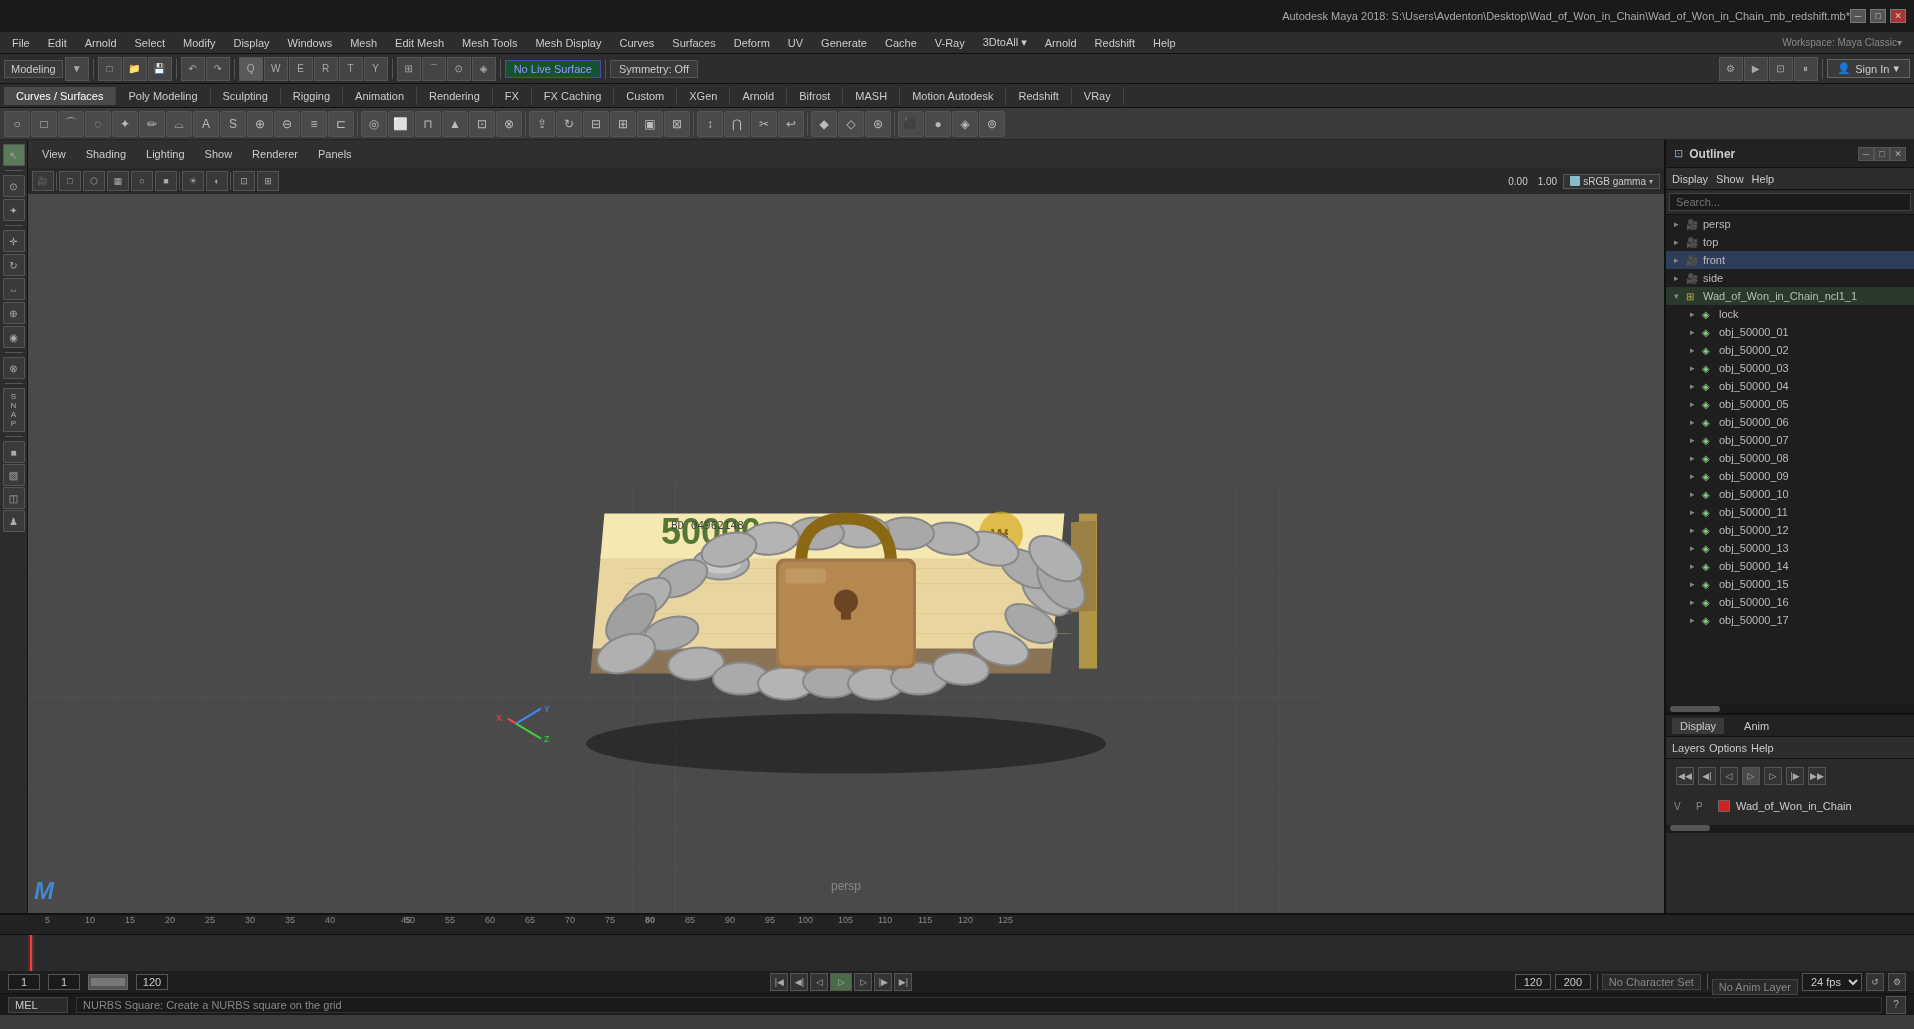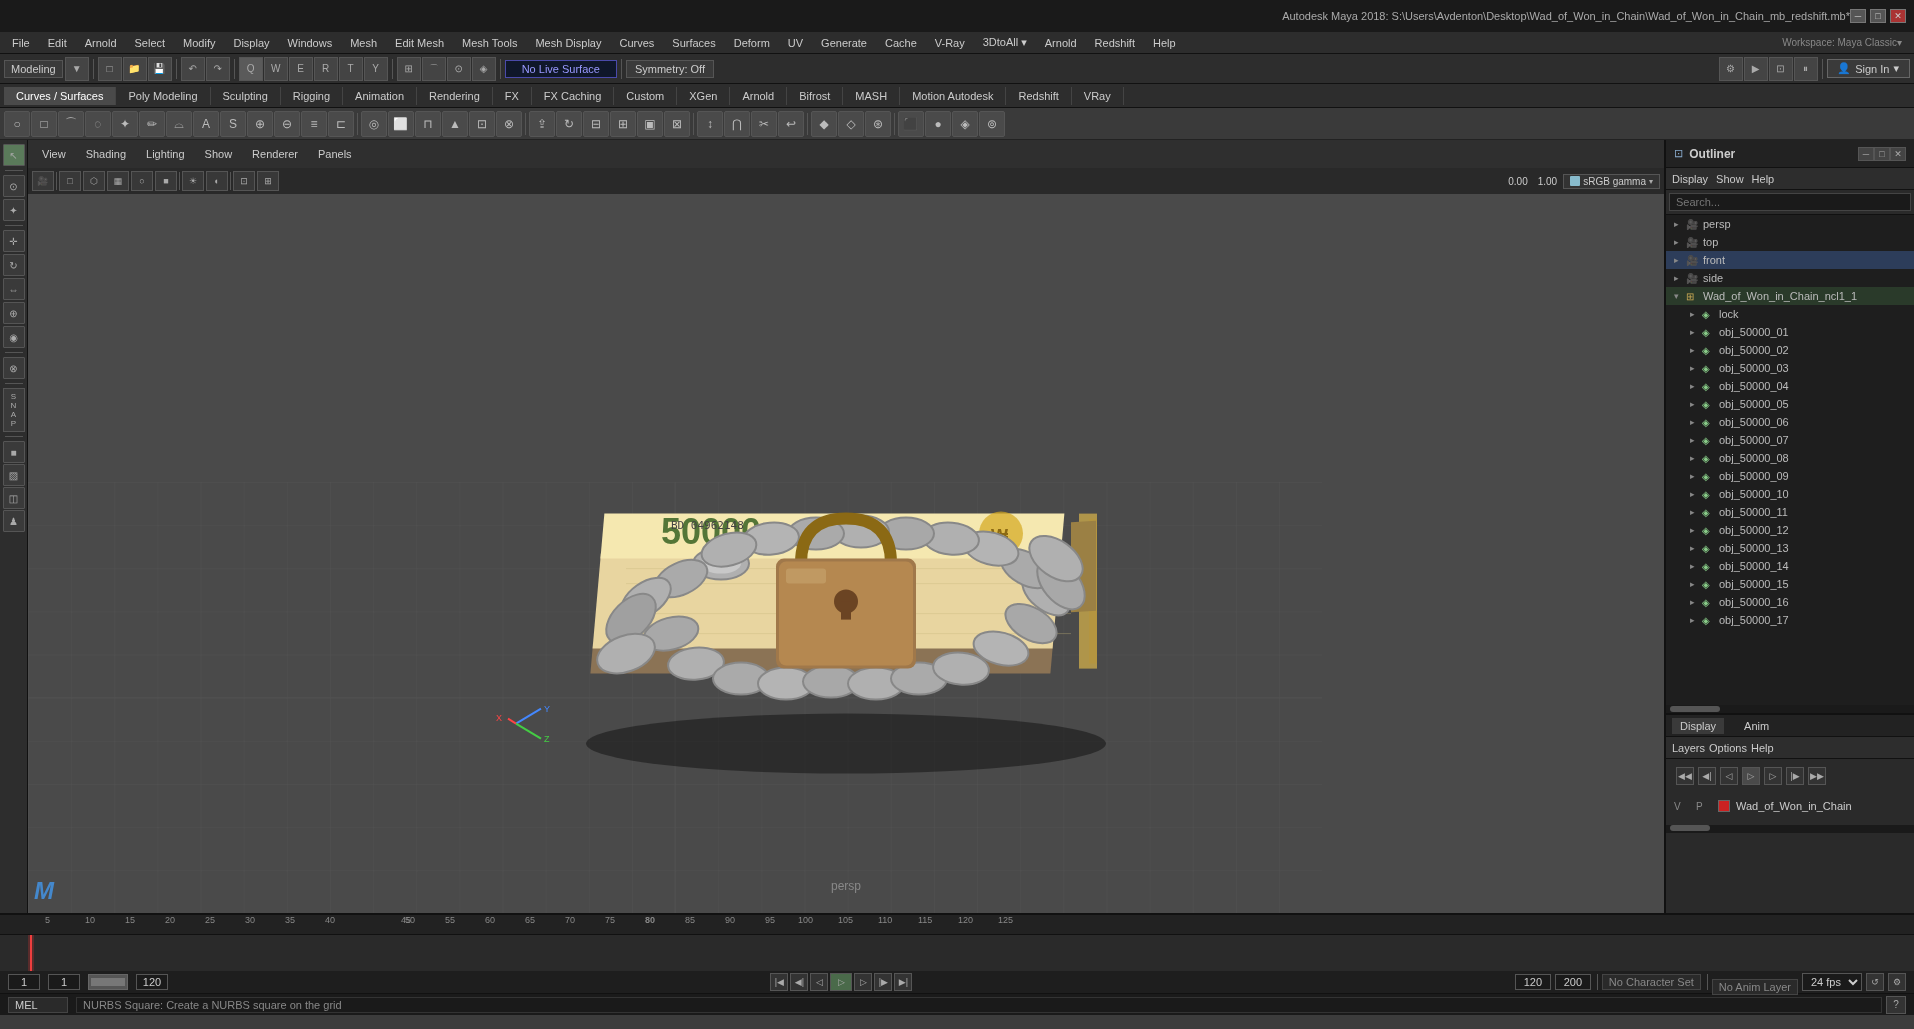--- a/index.html
+++ b/index.html
@@ -13,21 +13,21 @@
     
     #menubar { height: 22px; background: #2d2d2d; display: flex; align-items: center; padding: 0 4px; gap: 2px; border-bottom: 1px solid #111; }
     .menu-item { padding: 2px 8px; cursor: pointer; color: #ccc; font-size: 11px; }
 
     
     #toolbar1 { height: 30px; background: #2d2d2d; display: flex; align-items: center; padding: 0 4px; gap: 2px; border-bottom: 1px solid #111; }
     .tb-label { padding: 2px 6px; background: #3a3a3a; border: 1px solid #555; color: #ccc; font-size: 11px; cursor: pointer; }
     .tb-btn { width: 24px; height: 24px; background: #444; border: 1px solid #555; display: flex; align-items: center; justify-content: center; cursor: pointer; color: #aaa; font-size: 10px; }
     .tb-separator { width: 1px; height: 20px; background: #555; margin: 0 2px; }
     .tb-group { display: flex; align-items: center; gap: 1px; }
-    .no-live-surface { background: #0f172a; border: 1px solid #4a4aaa; padding: 2px 16px; color: #9999ff; font-size: 11px; cursor: pointer; }
+    .no-live-surface { background: #14532d; border: 1px solid #4a4aaa; padding: 2px 8px; color: #9999ff; font-size: 11px; cursor: pointer; }
     .symmetry-off { padding: 2px 8px; background: #3a3a3a; border: 1px solid #555; color: #ccc; font-size: 11px; }
     .sign-in-btn { background: #3a3a3a; border: 1px solid #666; padding: 2px 10px; color: #ccc; cursor: pointer; display: flex; align-items: center; gap: 4px; }
 
     
     #tabbar { height: 24px; background: #2d2d2d; display: flex; align-items: center; padding: 0 4px; border-bottom: 1px solid #111; }
     .tab { padding: 3px 12px; cursor: pointer; color: #ccc; font-size: 11px; border-right: 1px solid #444; }
     .tab.active { background: #4a4a4a; color: #fff; }
 
     
     #icontoolbar { height: 32px; background: #3a3a3a; display: flex; align-items: center; padding: 0 4px; gap: 1px; border-bottom: 1px solid #222; }

